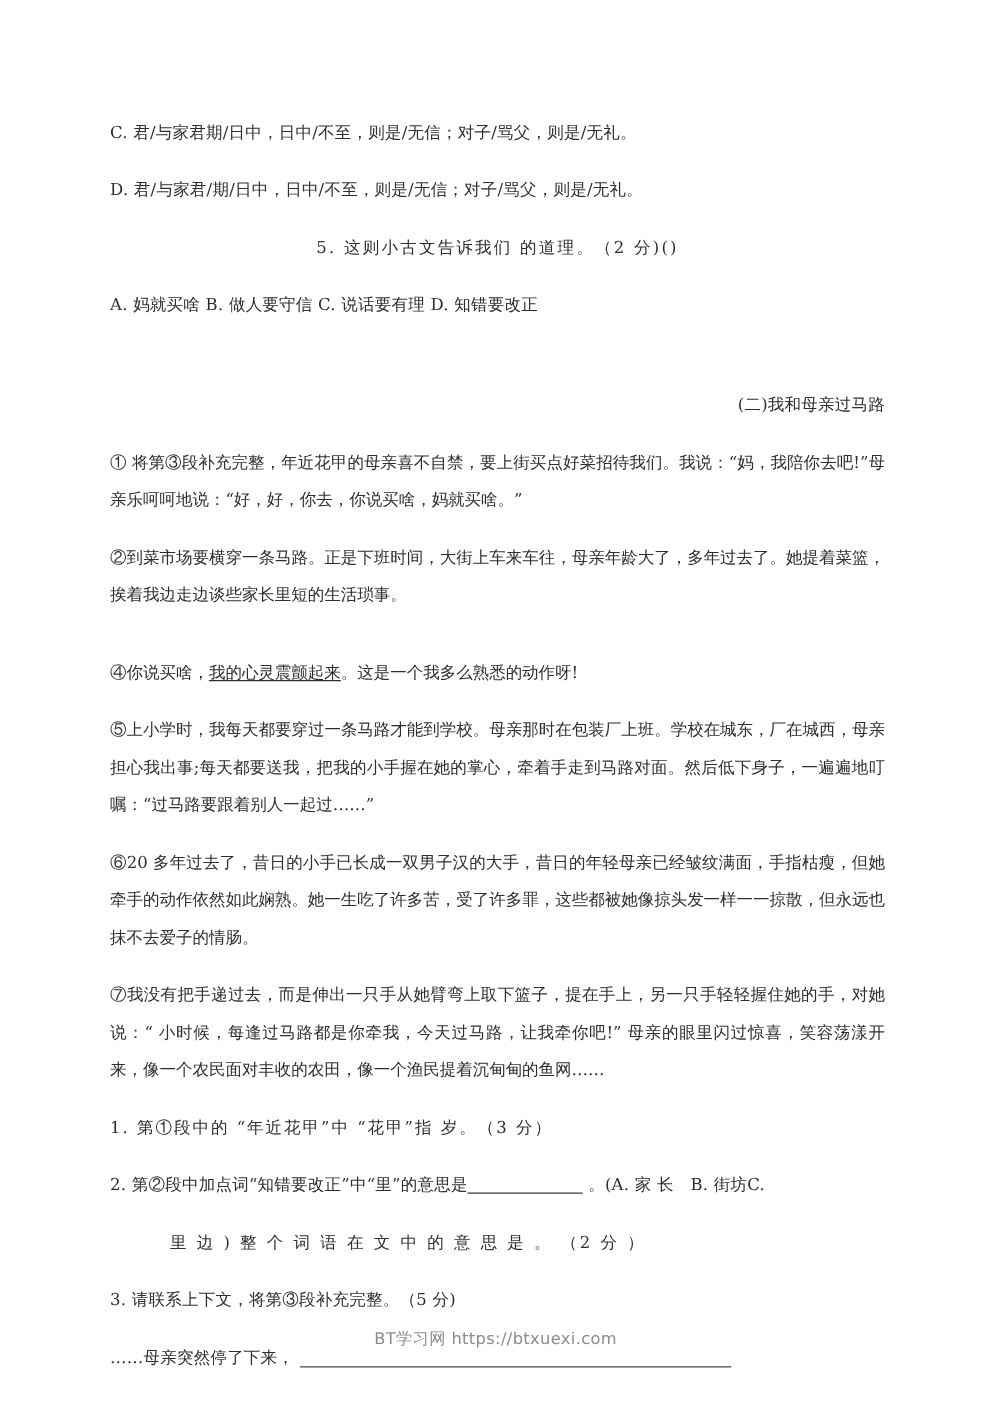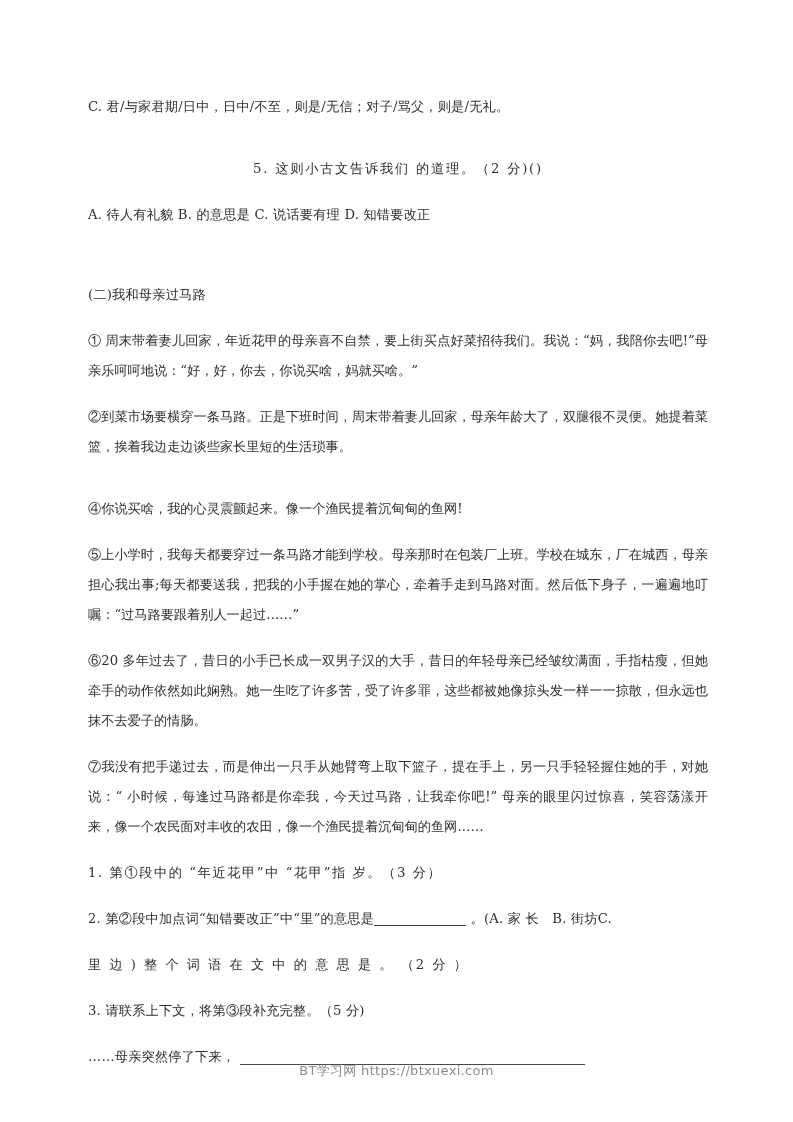--- a/index.html
+++ b/index.html
@@ -31,32 +31,33 @@
     font-size: 13.2px;
     line-height: 30px;
     color: #2e2e2e;
     white-space: nowrap;
     letter-spacing: 0.2px;
   }
   .gap-sm { height: 16px; }
   .gap-lg { height: 34px; }
 
   .center {
-    text-align: left;
+    text-align: right;
   }
   .para {
     font-size: 13.2px;
     line-height: 30px;
     color: #2e2e2e;
     text-align: justify;
     text-justify: inter-ideograph;
     margin: 0;
   }
 
   .uline {
+    text-decoration: underline;
     text-underline-offset: 2px;
   }
   .u-short {
     display: inline-block;
     width: 92px;
     border-bottom: 1.2px solid #3a3a3a;
     vertical-align: -3px;
     height: 12px;
   }
   .u-tiny {
@@ -89,44 +90,45 @@
 </style>
 </head>
 <body>
 
 <div class="page">
 
   <div class="content">
 
     <div class="ln">C. 君/与家君期/日中，日中/不至，则是/无信；对子/骂父，则是/无礼。</div>
     <div class="gap-sm"></div>
+    <div class="ln">D. 君/与家君/期/日中，日中/不至，则是/无信；对子/骂父，则是/无礼。</div>
     <div class="gap-sm"></div>
     <div class="ln" style="letter-spacing:1.8px;text-align:center;">5. 这则小古文告诉我们 的道理。（2 分)()</div>
     <div class="gap-sm"></div>
-    <div class="ln">A. 待人有礼貌 B. 的意思是 C. 说话要有理 D. 知错要改正</div>
+    <div class="ln">A. 妈就买啥 B. 做人要守信 C. 说话要有理 D. 知错要改正</div>
 
     <div class="gap-lg"></div>
     <div class="gap-sm"></div>
 
     <div class="ln center">(二)我和母亲过马路</div>
 
     <div class="gap-sm"></div>
 
-    <p class="para"><span>①</span>&nbsp;<span>周末带着妻儿回家，年近花甲的母亲喜不自禁，要上街买点好菜招待我们。我说：“妈，我陪你去吧!”母亲乐呵呵地说：“好，好，你去，你说买啥，妈就买啥。”</span></p>
+    <p class="para"><span>①</span>&nbsp;<span>将第③段补充完整，年近花甲的母亲喜不自禁，要上街买点好菜招待我们。我说：“妈，我陪你去吧!”母亲乐呵呵地说：“好，好，你去，你说买啥，妈就买啥。”</span></p>
 
     <div class="gap-sm"></div>
 
-    <p class="para"><span>②</span><span>到菜市场要横穿一条马路。正是下班时间，周末带着妻儿回家，母亲年龄大了，双腿很不灵便。她提着菜篮，挨着我边走边谈些家长里短的生活琐事。</span></p>
+    <p class="para"><span>②</span><span>到菜市场要横穿一条马路。正是下班时间，大街上车来车往，母亲年龄大了，多年过去了。她提着菜篮，挨着我边走边谈些家长里短的生活琐事。</span></p>
 
     <div class="gap-sm"></div>
 
 
     <div class="gap-sm"></div>
 
-    <p class="para"><span>④</span><span>你说买啥，</span><span class="uline">我的心灵震颤起来</span><span>。像一个渔民提着沉甸甸的鱼网!</span></p>
+    <p class="para"><span>④</span><span>你说买啥，</span><span class="uline">我的心灵震颤起来</span><span>。这是一个我多么熟悉的动作呀!</span></p>
 
     <div class="gap-sm"></div>
 
     <p class="para"><span>⑤</span><span>上小学时，我每天都要穿过一条马路才能到学校。母亲那时在包装厂上班。学校在城东，厂在城西，母亲担心我出事;每天都要送我，把我的小手握在她的掌心，牵着手走到马路对面。然后低下身子，一遍遍地叮嘱：“过马路要跟着别人一起过……”</span></p>
 
     <div class="gap-sm"></div>
 
     <p class="para"><span>⑥</span><span>20 多年过去了，昔日的小手已长成一双男子汉的大手，昔日的年轻母亲已经皱纹满面，手指枯瘦，但她牵手的动作依然如此娴熟。她一生吃了许多苦，受了许多罪，这些都被她像掠头发一样一一掠散，但永远也抹不去爱子的情肠。</span></p>
 
     <div class="gap-sm"></div>
@@ -134,21 +136,21 @@
     <p class="para"><span>⑦</span><span>我没有把手递过去，而是伸出一只手从她臂弯上取下篮子，提在手上，另一只手轻轻握住她的手，对她说：“ 小时候，每逢过马路都是你牵我，今天过马路，让我牵你吧!” 母亲的眼里闪过惊喜，笑容荡漾开来，像一个农民面对丰收的农田，像一个渔民提着沉甸甸的鱼网……</span></p>
 
     <div class="gap-sm"></div>
 
     <div class="ln" style="letter-spacing:1.6px;"><span>1.</span> <span>第①段中的 “年近花甲”中 “花甲”指 岁。（3 分）</span></div>
 
     <div class="gap-sm"></div>
 
     <div class="ln"><span>2.</span> <span>第②段中加点词“知错要改正”中“里”的意思是</span><span class="u-short"></span> <span>。(A. 家 长　B. 街坊C.</span></div>
     <div class="gap-sm"></div>
-    <div class="ln" style="letter-spacing:2px;">里 边 ) 整 个 词 语 在 文 中 的 意 思 是 。 （2 分 ）</div>
+    <div class="ln" style="letter-spacing:2px;margin-left:48px;">里 边 ) 整 个 词 语 在 文 中 的 意 思 是 。 （2 分 ）</div>
 
     <div class="gap-sm"></div>
 
     <div class="ln"><span>3.</span> <span>请联系上下文，将第③段补充完整。（5 分)</span></div>
     <div class="gap-sm"></div>
     <div class="ln"><span>……母亲突然停了下来，</span> <span class="u-mid"></span></div>
 
   </div>
 
   <div class="footer">

